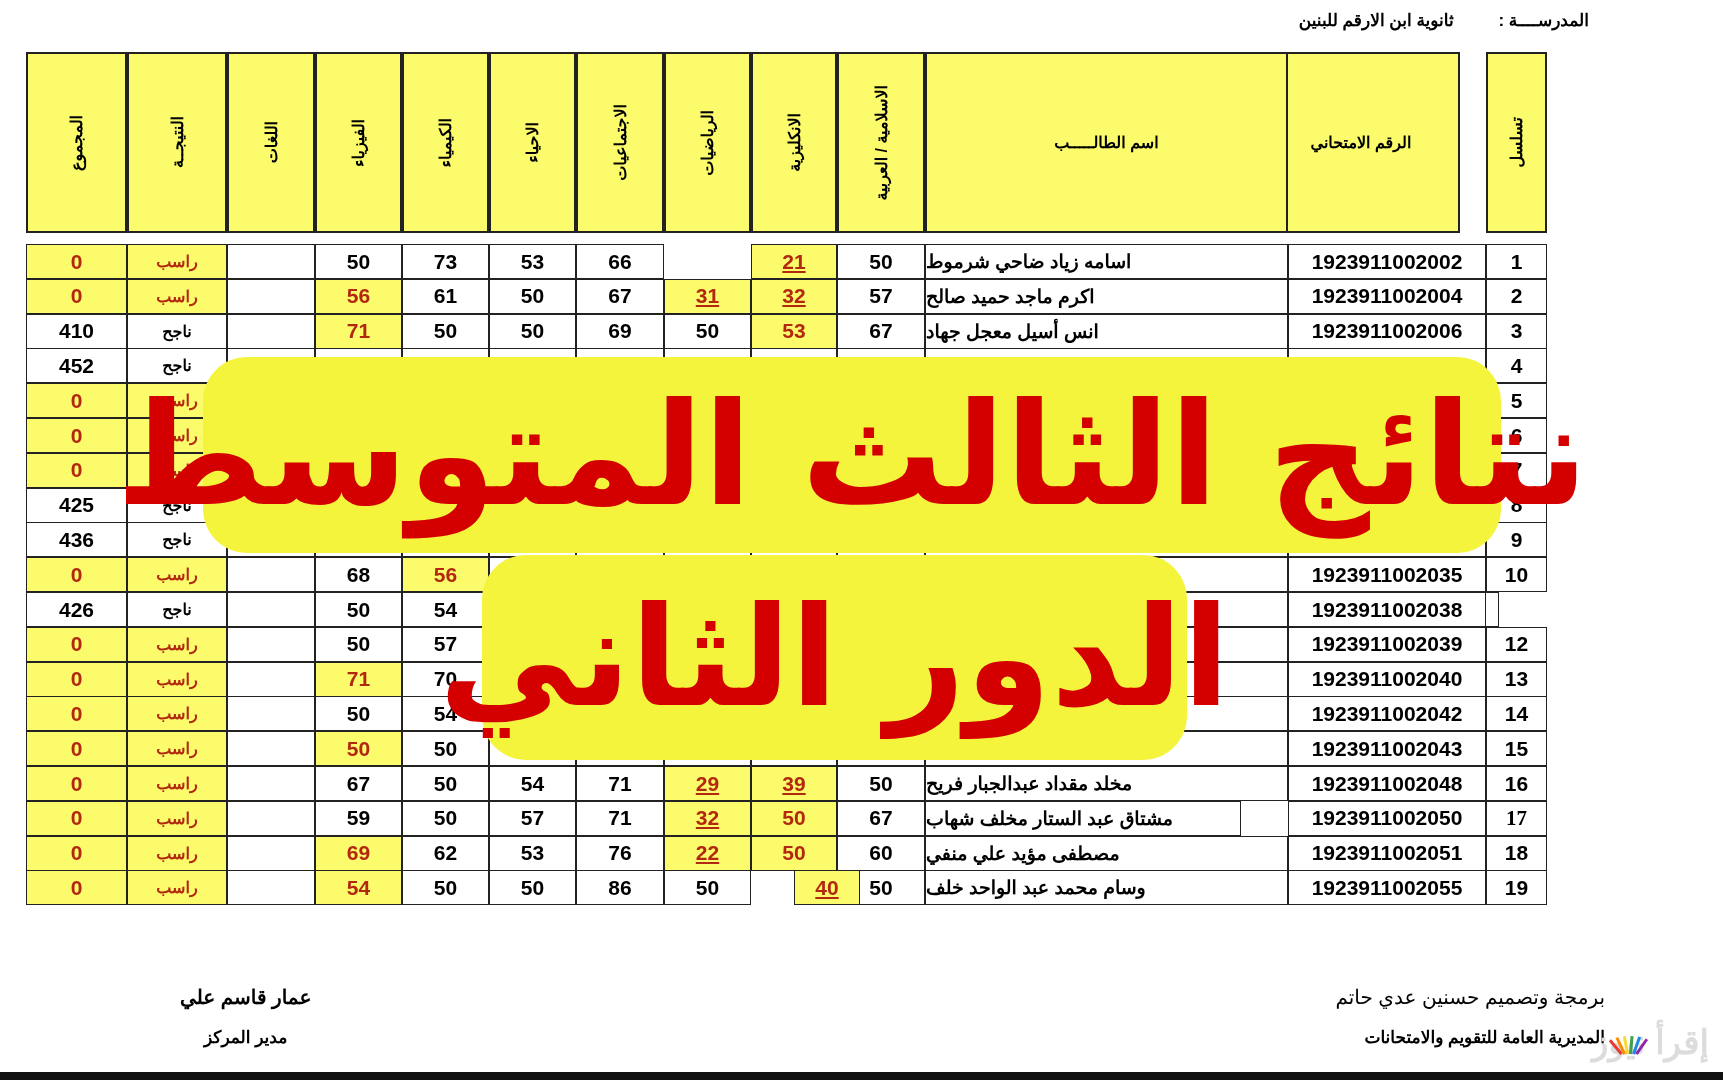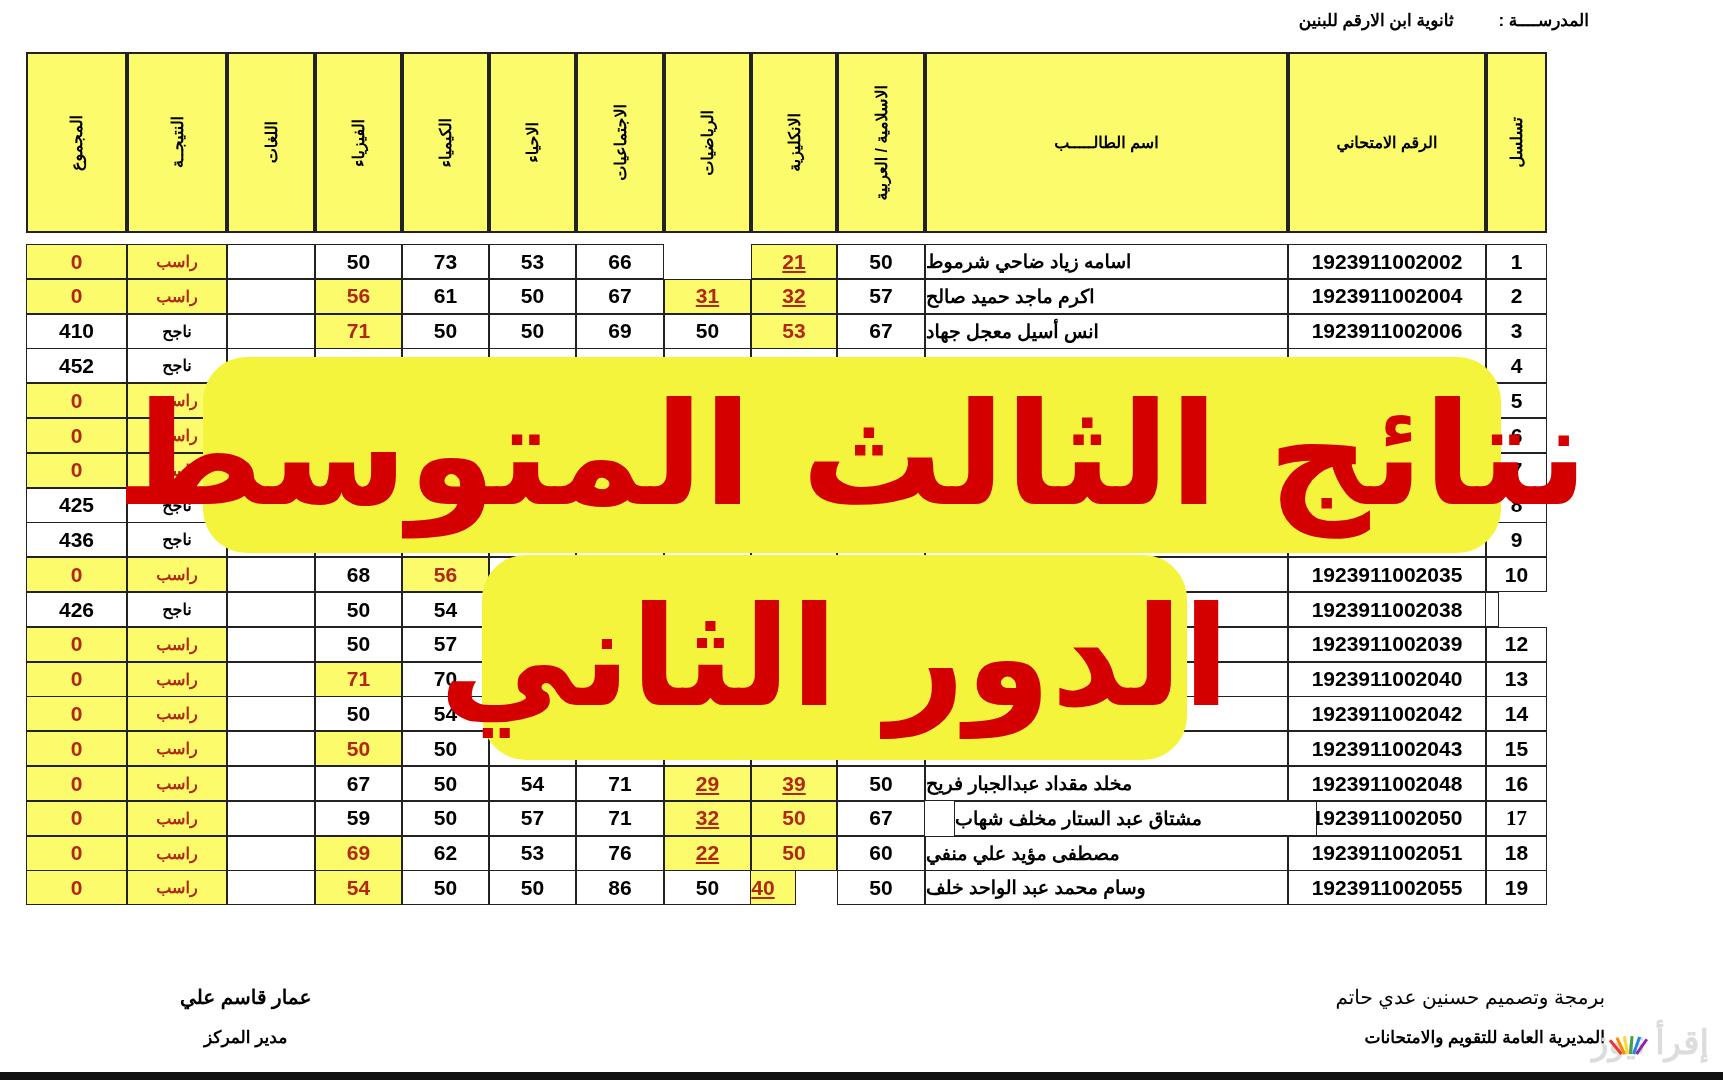--- a/index.html
+++ b/index.html
@@ -41,21 +41,21 @@
 <div class="school">
   <span class="lbl">المدرســــة   :</span>
   <span>ثانوية ابن الارقم للبنين</span>
 </div>
 
 <div class="tbl">
   <div class="hdr" id="hdr">
       <div class="hcell" style="left: 1460px; width: 61px;">
         <span class="vt">تسلسل</span>
       </div>
-      <div class="hcell" style="left: 1262px; width: 198px;">
+      <div class="hcell" style="left: 1236px; width: 198px;">
         <span class="ht">الرقم الامتحاني</span>
       </div>
       <div class="hcell" style="left: 899px; width: 363px;">
         <span class="ht">اسم الطالـــــب</span>
       </div>
       <div class="hcell" style="left: 811px; width: 88px;">
         <span class="vt">الاسلامية / العربية</span>
       </div>
       <div class="hcell" style="left: 725px; width: 86px;">
         <span class="vt">الانكليزية</span>
@@ -322,21 +322,21 @@
         <div class="cell" style="left: 463px; width: 87px;">54</div>
         <div class="cell" style="left: 376px; width: 87px;">50</div>
         <div class="cell" style="left: 289px; width: 87px;">67</div>
         <div class="cell" style="left: 201px; width: 88px;"></div>
         <div class="cell y fail res" style="left: 101px; width: 100px;">راسب</div>
         <div class="cell y fail" style="left: 0px; width: 101px;">0</div>
       </div>
       <div class="row" style="top: 556.8px;">
         <div class="cell" style="left: 1460px; width: 61px; font-family: Liberation Serif, serif;">17</div>
         <div class="cell" style="left: 1262px; width: 198px;">1923911002050</div>
-        <div class="cell name" style="left: 928px; width: 363px; text-align: center;">مشتاق عبد الستار مخلف شهاب</div>
+        <div class="cell name" style="left: 899px; width: 316px; text-align: center;">مشتاق عبد الستار مخلف شهاب</div>
         <div class="cell" style="left: 811px; width: 88px;">67</div>
         <div class="cell y fail" style="left: 725px; width: 86px;">50</div>
         <div class="cell y fail u" style="left: 638px; width: 87px;">32</div>
         <div class="cell" style="left: 550px; width: 88px;">71</div>
         <div class="cell" style="left: 463px; width: 87px;">57</div>
         <div class="cell" style="left: 376px; width: 87px;">50</div>
         <div class="cell" style="left: 289px; width: 87px;">59</div>
         <div class="cell" style="left: 201px; width: 88px;"></div>
         <div class="cell y fail res" style="left: 101px; width: 100px;">راسب</div>
         <div class="cell y fail" style="left: 0px; width: 101px;">0</div>
@@ -354,21 +354,21 @@
         <div class="cell y fail" style="left: 289px; width: 87px;">69</div>
         <div class="cell" style="left: 201px; width: 88px;"></div>
         <div class="cell y fail res" style="left: 101px; width: 100px;">راسب</div>
         <div class="cell y fail" style="left: 0px; width: 101px;">0</div>
       </div>
       <div class="row" style="top: 626.4px;">
         <div class="cell" style="left: 1460px; width: 61px;">19</div>
         <div class="cell" style="left: 1262px; width: 198px;">1923911002055</div>
         <div class="cell name" style="left: 899px; width: 363px;">وسام محمد عبد الواحد خلف</div>
         <div class="cell" style="left: 811px; width: 88px;">50</div>
-        <div class="cell y fail u" style="left: 704px; width: 66px;">40</div>
+        <div class="cell y fail u" style="left: 768px; width: 66px;">40</div>
         <div class="cell" style="left: 638px; width: 87px;">50</div>
         <div class="cell" style="left: 550px; width: 88px;">86</div>
         <div class="cell" style="left: 463px; width: 87px;">50</div>
         <div class="cell" style="left: 376px; width: 87px;">50</div>
         <div class="cell y fail" style="left: 289px; width: 87px;">54</div>
         <div class="cell" style="left: 201px; width: 88px;"></div>
         <div class="cell y fail res" style="left: 101px; width: 100px;">راسب</div>
         <div class="cell y fail" style="left: 0px; width: 101px;">0</div>
       </div>
     </div>

